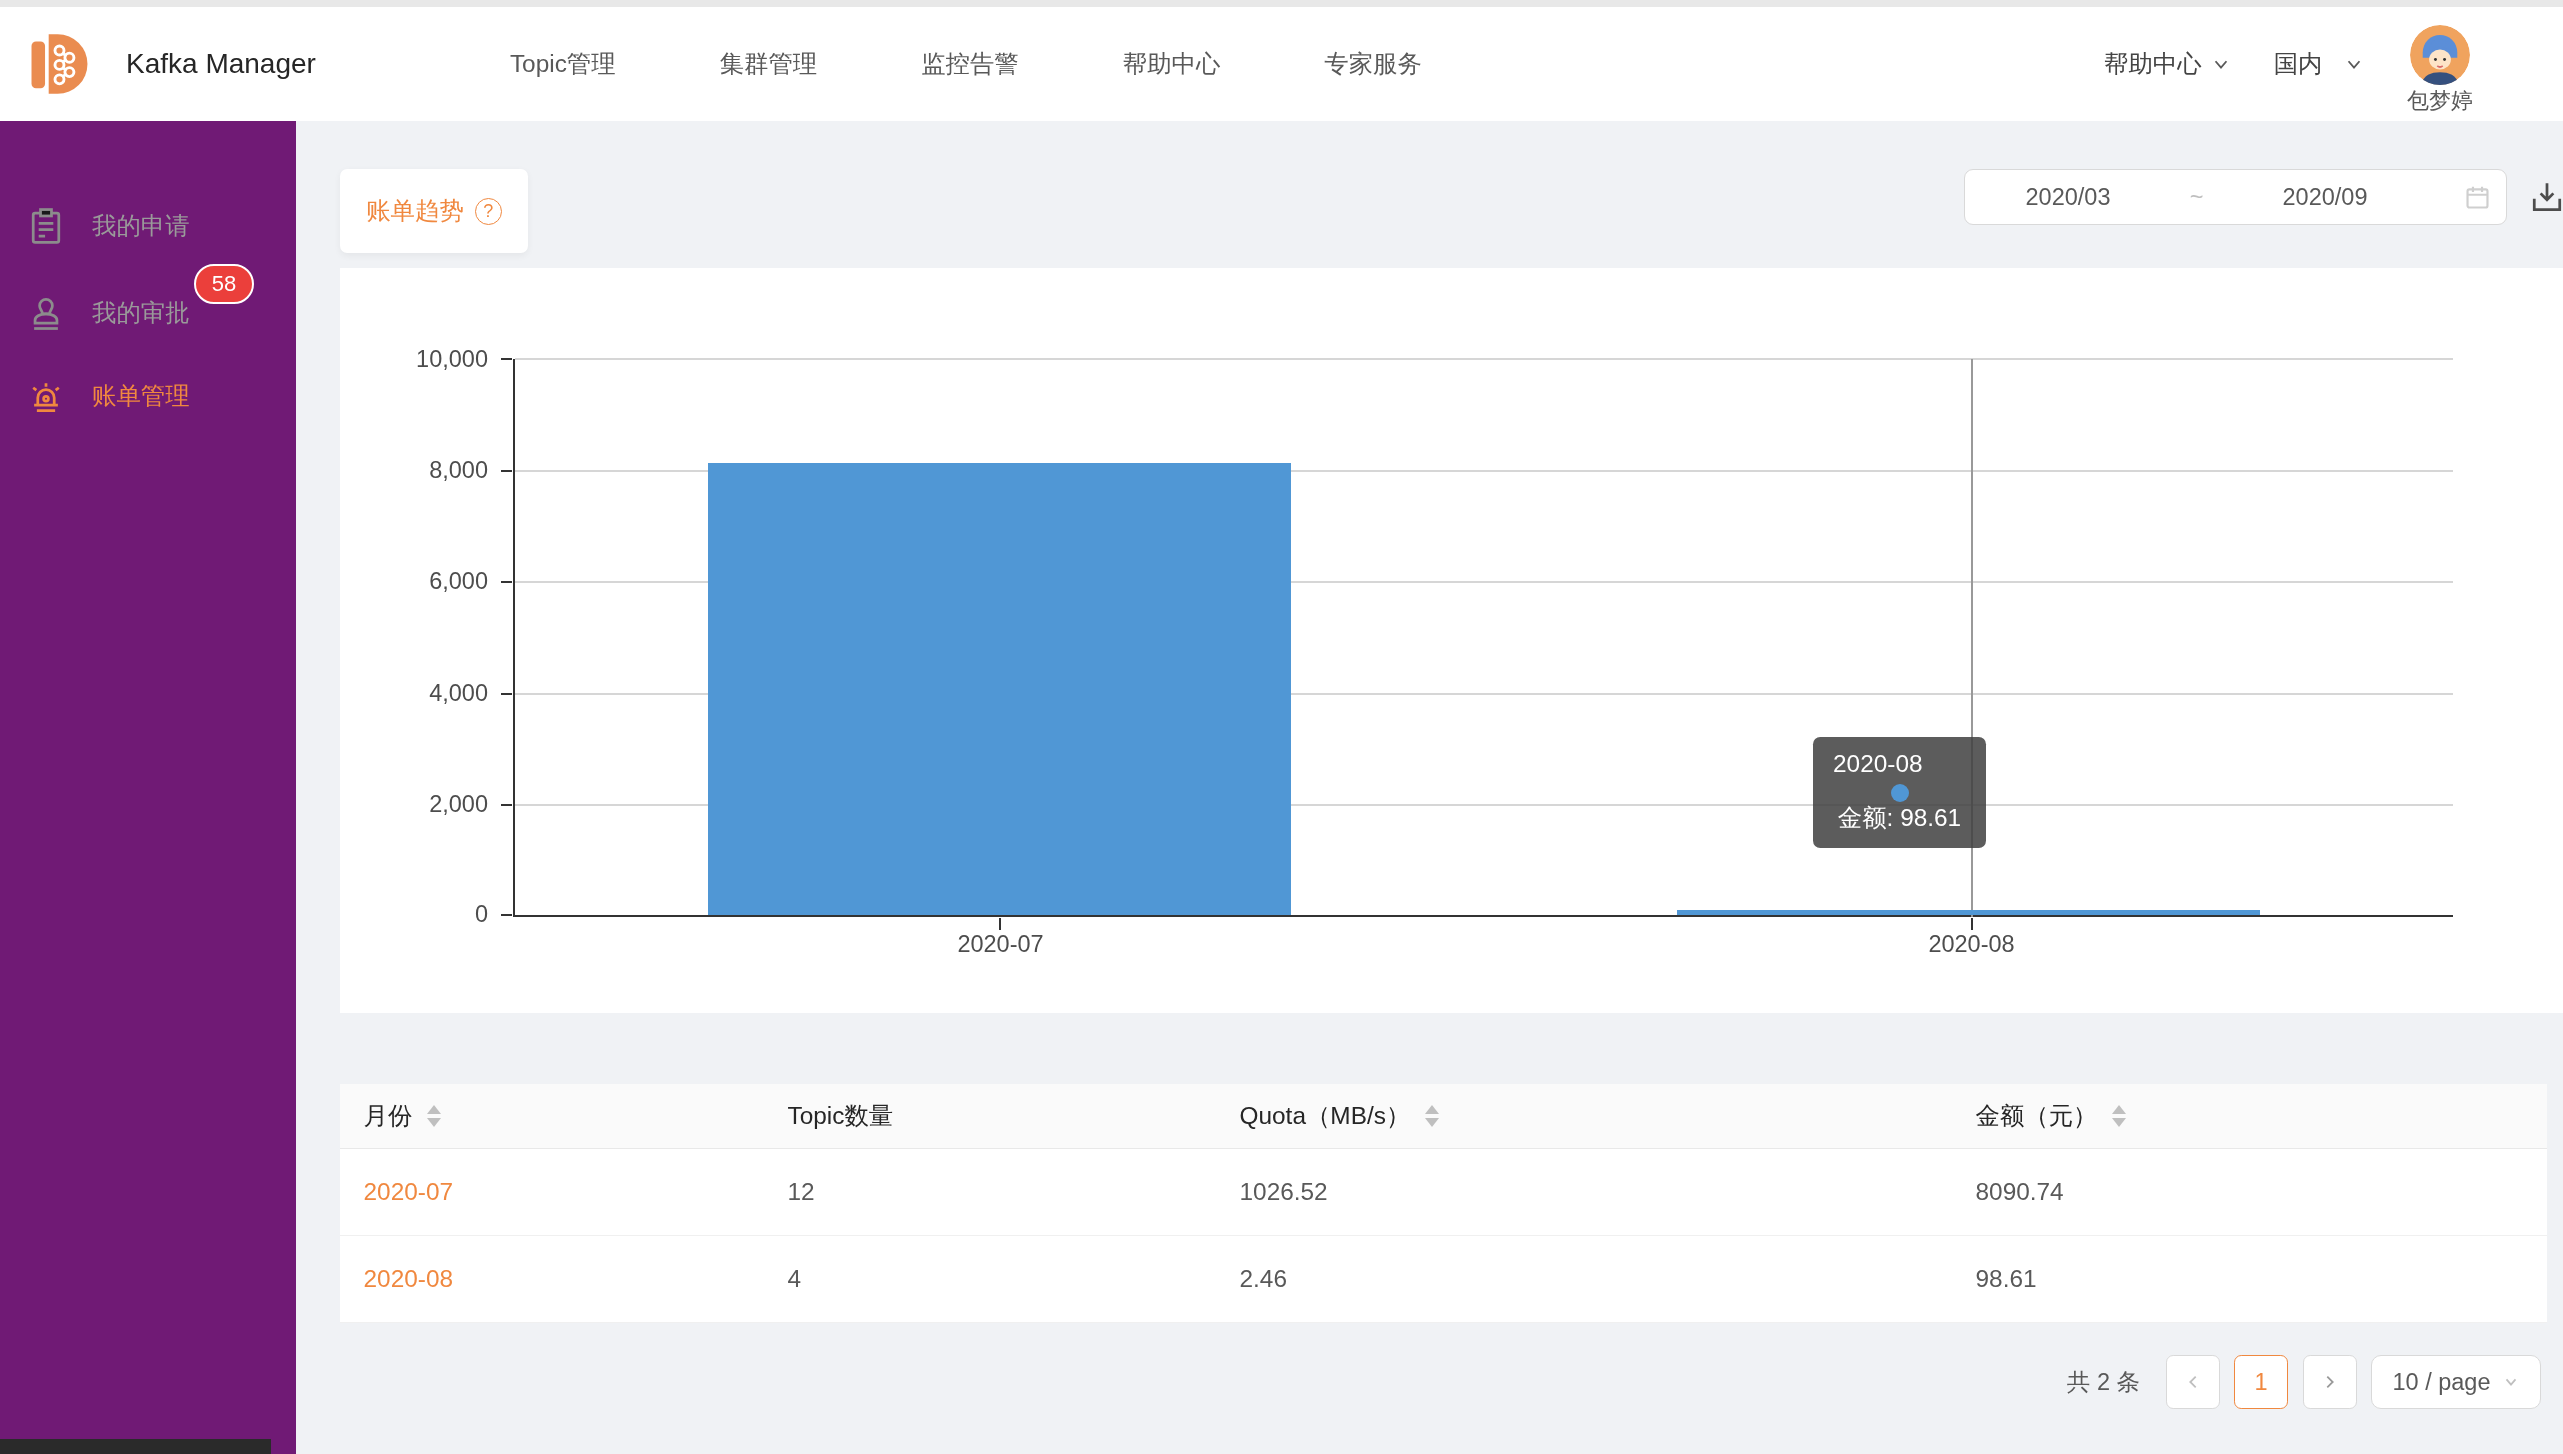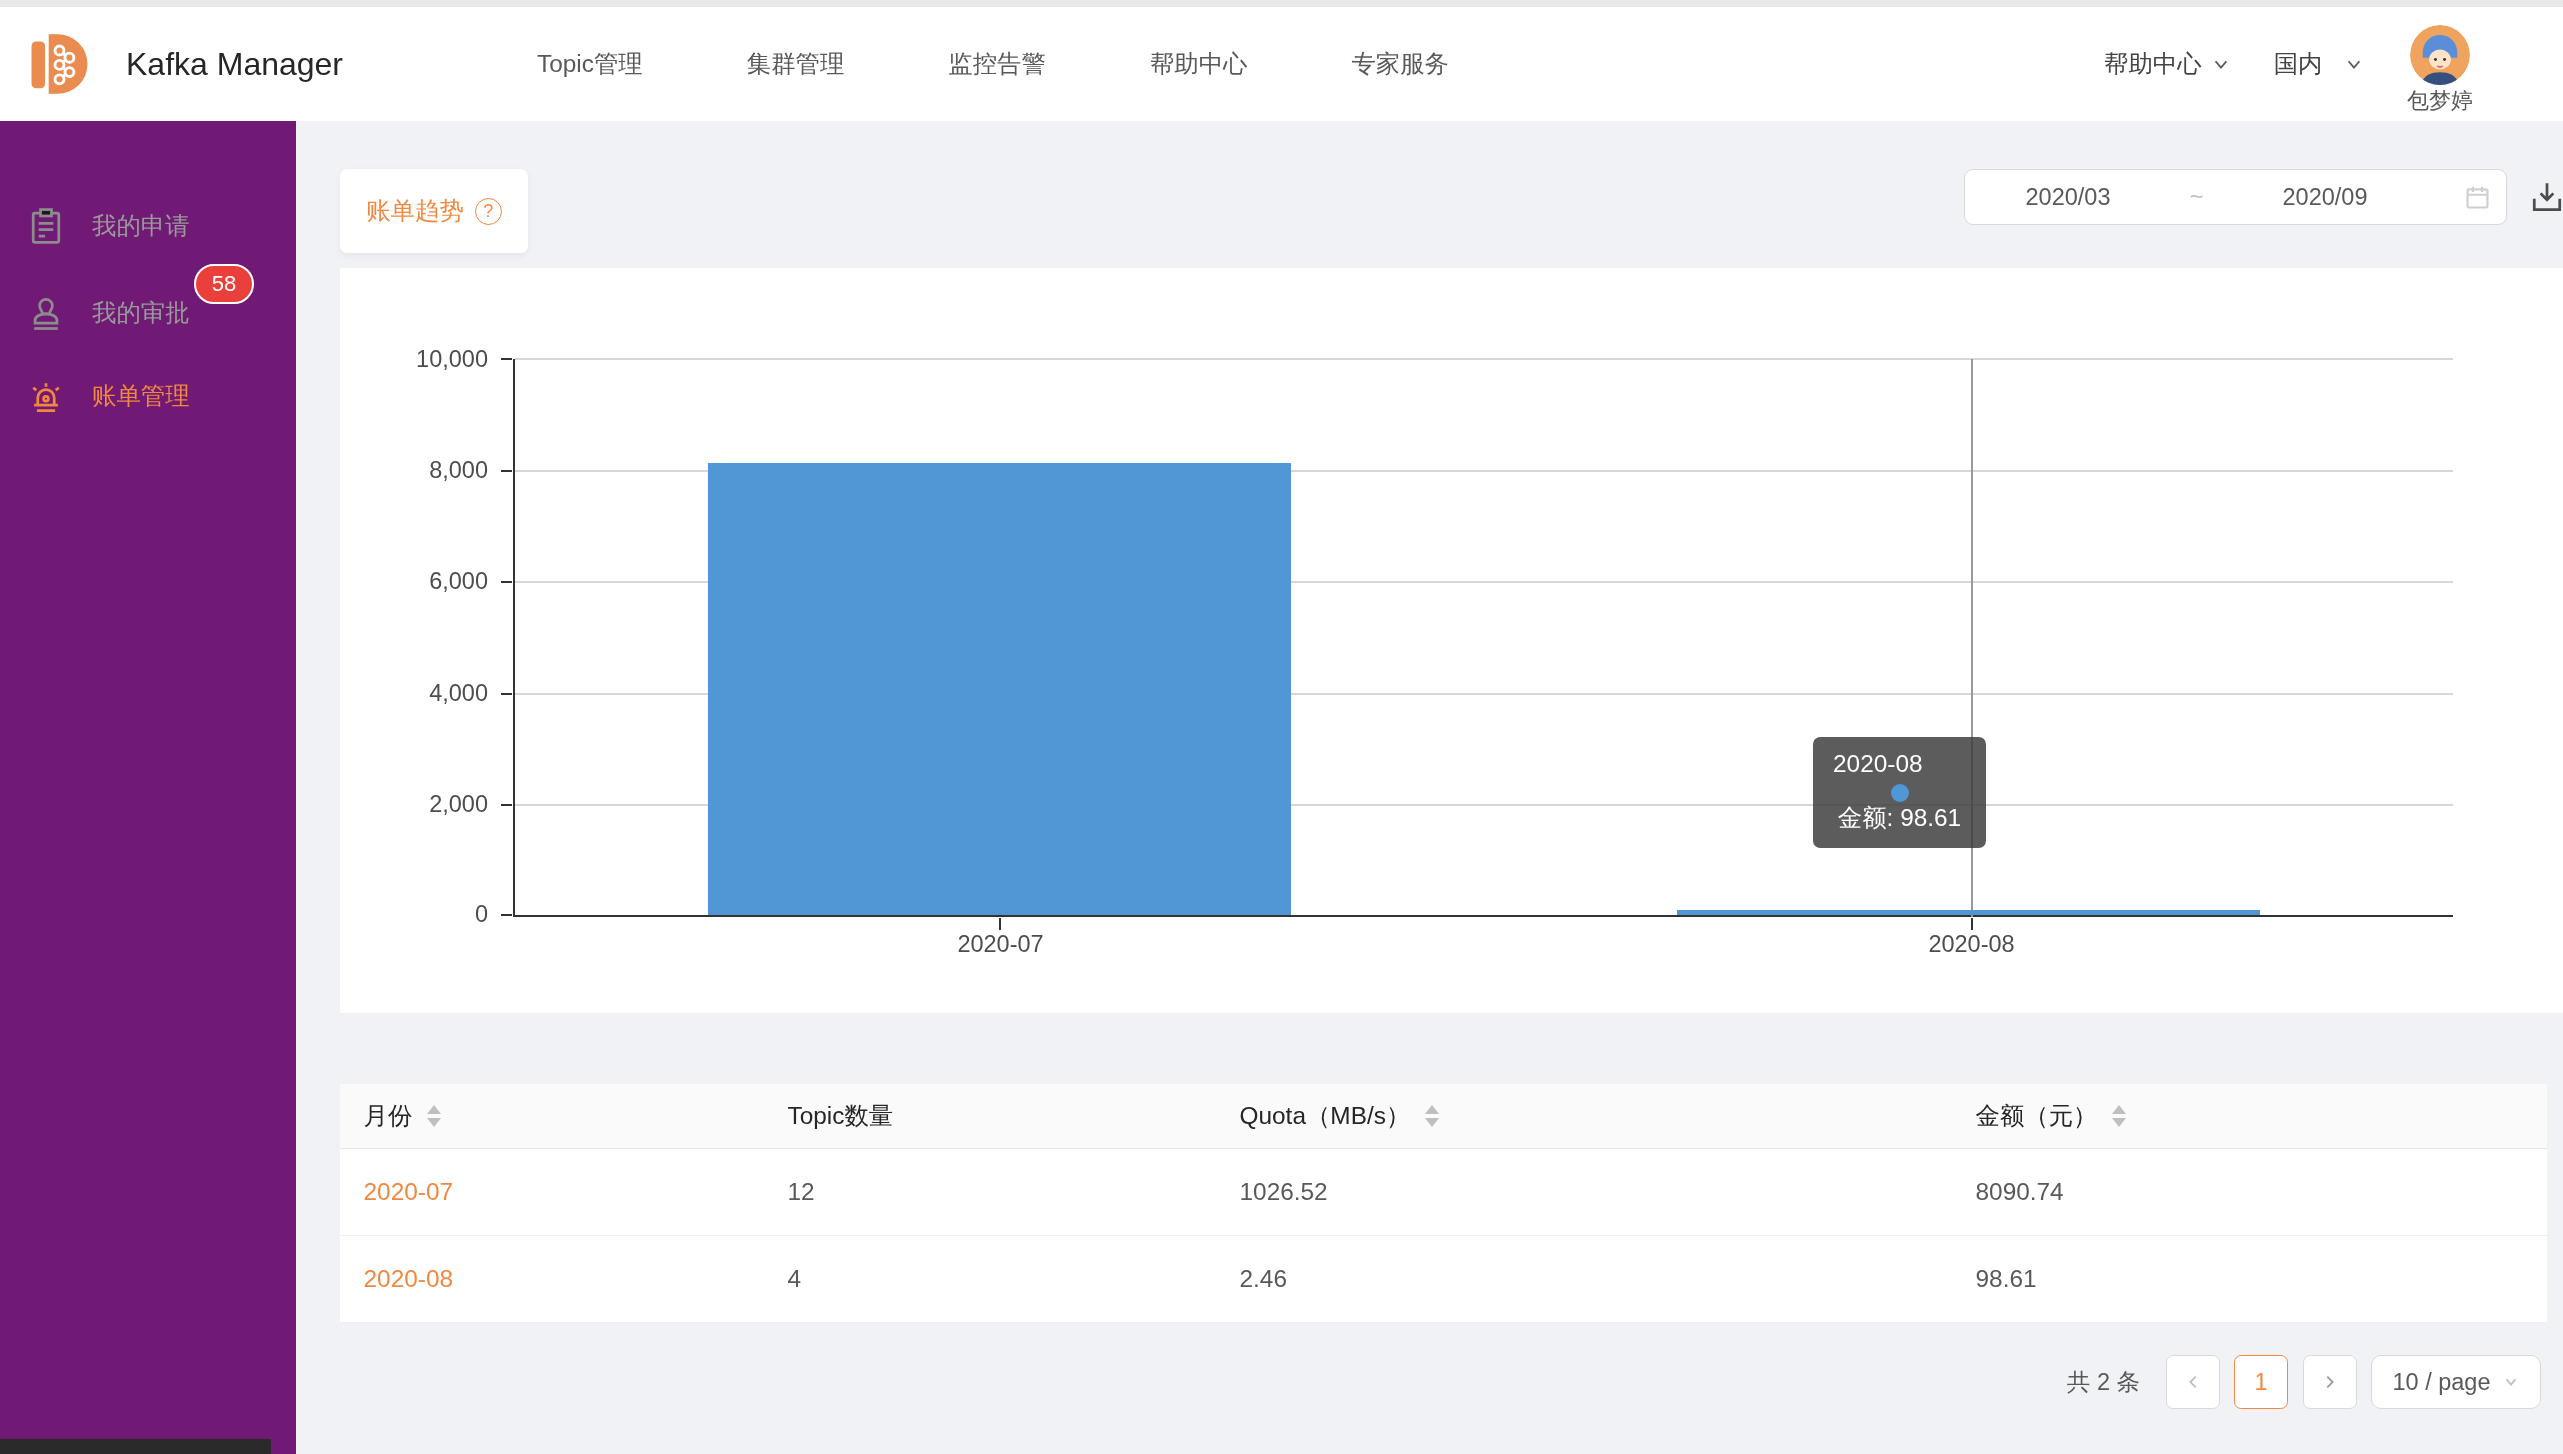--- a/index.html
+++ b/index.html
@@ -6,21 +6,21 @@
   html,body { width:2563px; height:1454px; }
   body {
     position:relative; overflow:hidden;
     font-family:"Liberation Sans","DejaVu Sans",sans-serif;
     background:#f0f2f5; color:#595959;
   }
   
   .top-strip { position:absolute; top:0; left:0; right:0; height:7.2px; background:#e8e8e8; }
   .app-header { position:absolute; top:7.2px; left:0; right:0; height:114px; background:#fff; display:flex; align-items:center; }
   .logo { width:74px; height:74px; margin-left:27px; flex:none; }
-  .app-title { font-size:32px; font-weight:500; color:#262626; margin-left:25px; white-space:nowrap; }
+  .app-title { font-size:28px; font-weight:500; color:#262626; margin-left:25px; white-space:nowrap; }
   .main-nav { display:flex; margin-left:194px; gap:104px; font-size:24.4px; color:#595959; }
   .nav-item { cursor:pointer; white-space:nowrap; }
   .header-right { margin-left:auto; display:flex; align-items:center; margin-right:90px; gap:43px; height:100%; }
   .hr-drop { display:flex; align-items:center; gap:9px; font-size:24.4px; color:#444; cursor:pointer; white-space:nowrap;text-align:center; }
   .chev { width:20px; height:20px; }
   .user-block { display:flex; flex-direction:column; align-items:center; gap:1.8px; cursor:pointer; padding-top:12.6px; }
   .avatar { width:60px; height:60px; border-radius:50%; overflow:hidden; }
   .user-name { font-size:22px; color:#595959; }
   
   .sidebar { position:absolute; top:121px; left:0; width:296px; bottom:0; background:#701a75; }

